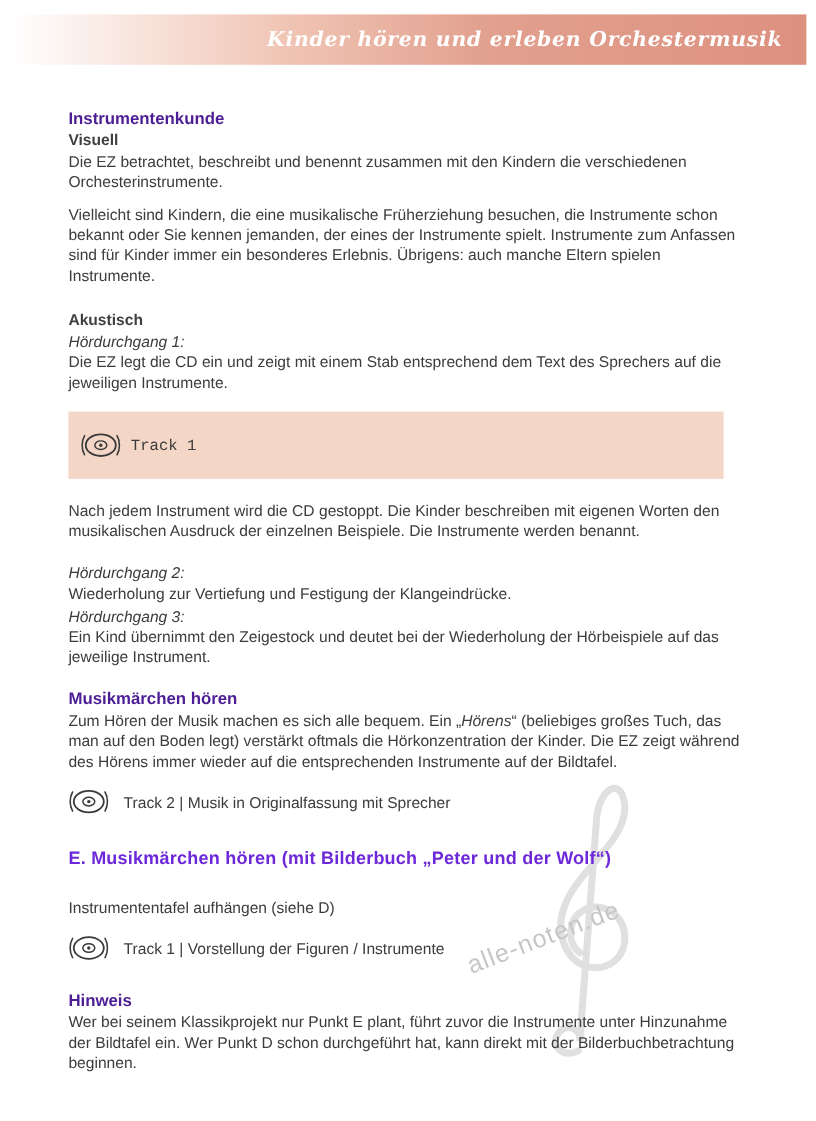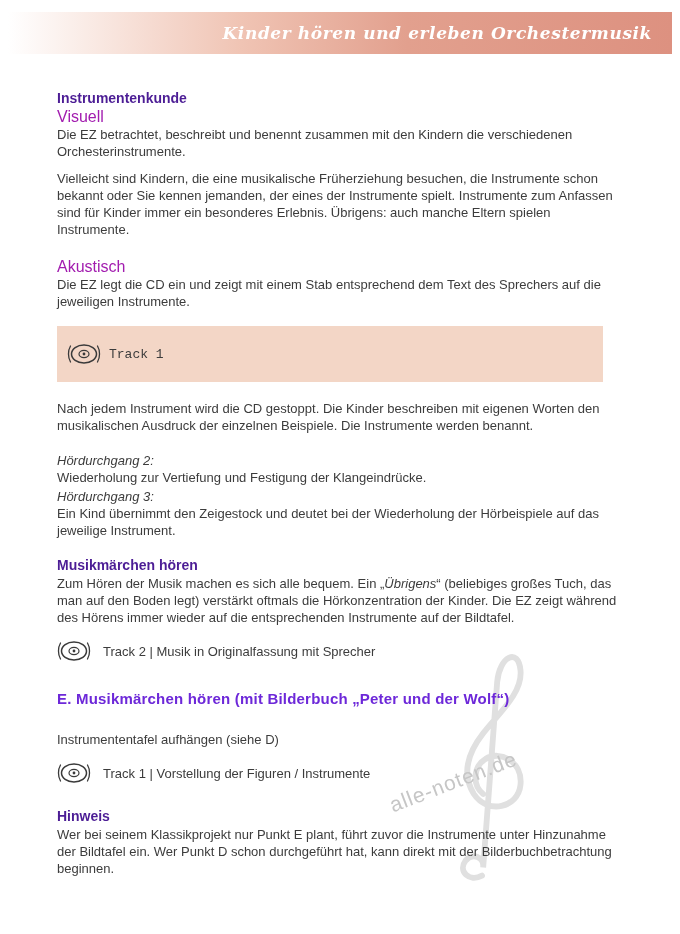--- a/index.html
+++ b/index.html
@@ -38,23 +38,23 @@
     font-size:13px;
     line-height:17px;
   }
 
   .h-gray {
     color:#4c1d95;
     font-weight:700;
     font-size:14px;
   }
   .h-red {
-    color:#a21caf;
-    font-weight:400;
-    font-size:16px;
+    color:#404040;
+    font-weight:700;
+    font-size:13px;
   }
   .italic { font-style:italic; }
 
   .mt-first { margin-top:36px; }
   .mb-1 { margin-bottom:1px; }
   .mb-10 { margin-bottom:10px; }
   .mb-14 { margin-bottom:2px; }
   .mb-18 { margin-bottom:18px; }
   .mb-20 { margin-bottom:20px; }
   .mt-18 { margin-top:18px; }
@@ -131,20 +131,21 @@
 
 <div class="content">
 
   <div class="h-gray mt-first mb-1">Instrumentenkunde</div>
   <div class="h-red mb-1">Visuell</div>
   <p class="mb-10">Die EZ betrachtet, beschreibt und benennt zusammen mit den Kindern die verschiedenen Orchesterinstrumente.</p>
   <p class="mb-20">Vielleicht sind Kindern, die eine musikalische Früherziehung besuchen, die Instrumente schon bekannt oder Sie kennen jemanden, der eines der Instrumente spielt. Instrumente zum Anfassen sind für Kinder immer ein besonderes Erlebnis. Übrigens: auch manche Eltern spielen Instrumente.</p>
 
   <div class="h-red mb-1">Akustisch</div>
   <div>
+    <div class="italic">Hördurchgang 1:</div>
     <div>Die EZ legt die CD ein und zeigt mit einem Stab entsprechend dem Text des Sprechers auf die jeweiligen Instrumente.</div>
   </div>
 
   <div class="track-box">
     <div class="left-cluster">
       <span class="cd-icon">
         <svg width="34" height="26" viewBox="0 0 34 26">
           <ellipse cx="17" cy="13" rx="12.5" ry="9" fill="none" stroke="#3a3a3a" stroke-width="1.5"></ellipse>
           <ellipse cx="17" cy="13" rx="5" ry="3.6" fill="none" stroke="#3a3a3a" stroke-width="1.2"></ellipse>
           <circle cx="17" cy="13" r="1.4" fill="#3a3a3a"></circle>
@@ -162,21 +163,21 @@
     <div class="italic">Hördurchgang 2:</div>
     <div>Wiederholung zur Vertiefung und Festigung der Klangeindrücke.</div>
   </div>
 
   <div class="mb-18">
     <div class="italic">Hördurchgang 3:</div>
     <div>Ein Kind übernimmt den Zeigestock und deutet bei der Wiederholung der Hörbeispiele auf das jeweilige Instrument.</div>
   </div>
 
   <div class="h-gray mb-1">Musikmärchen hören</div>
-  <p><span>Zum Hören der Musik machen es sich alle bequem. Ein „</span><span class="italic">Übrigens</span><span>“ (beliebiges großes Tuch, das man auf den Boden legt) verstärkt oftmals die Hörkonzentration der Kinder. Die EZ zeigt während des Hörens immer wieder auf die entsprechenden Instrumente auf der Bildtafel.</span></p>
+  <p><span>Zum Hören der Musik machen es sich alle bequem. Ein „</span><span class="italic">Hörens</span><span>“ (beliebiges großes Tuch, das man auf den Boden legt) verstärkt oftmals die Hörkonzentration der Kinder. Die EZ zeigt während des Hörens immer wieder auf die entsprechenden Instrumente auf der Bildtafel.</span></p>
 
   <div class="track-row">
     <span class="cd-icon">
       <svg width="34" height="26" viewBox="0 0 34 26">
         <ellipse cx="17" cy="13" rx="12.5" ry="9" fill="none" stroke="#3a3a3a" stroke-width="1.5"></ellipse>
         <ellipse cx="17" cy="13" rx="5" ry="3.6" fill="none" stroke="#3a3a3a" stroke-width="1.2"></ellipse>
         <circle cx="17" cy="13" r="1.4" fill="#3a3a3a"></circle>
         <path d="M3.5 5 C 0.8 9.5, 0.8 16.5, 3.5 21" fill="none" stroke="#3a3a3a" stroke-width="1.3" stroke-linecap="round"></path>
         <path d="M30.5 5 C 33.2 9.5, 33.2 16.5, 30.5 21" fill="none" stroke="#3a3a3a" stroke-width="1.3" stroke-linecap="round"></path>
       </svg>

